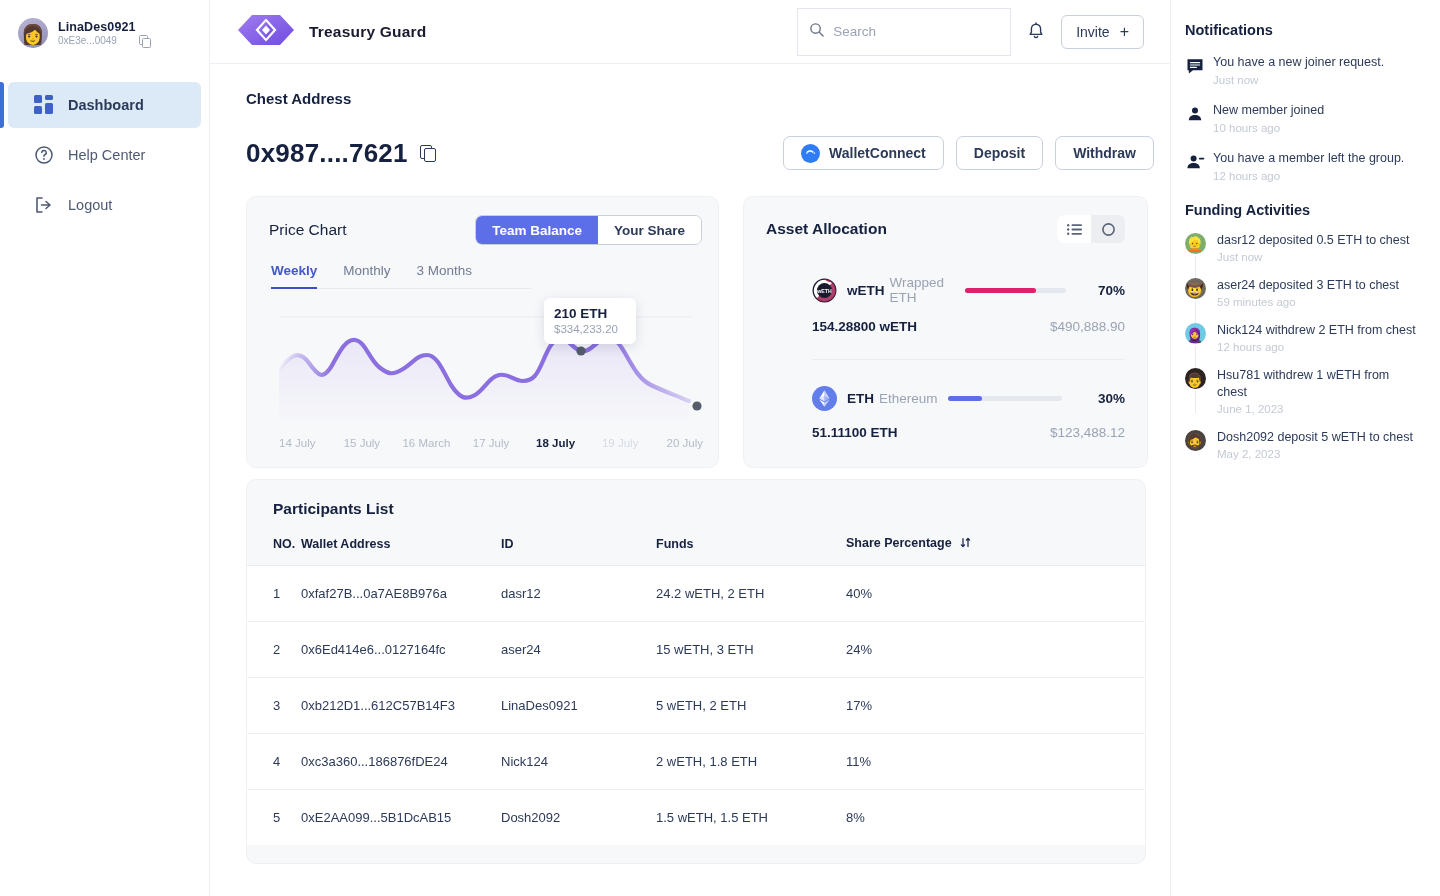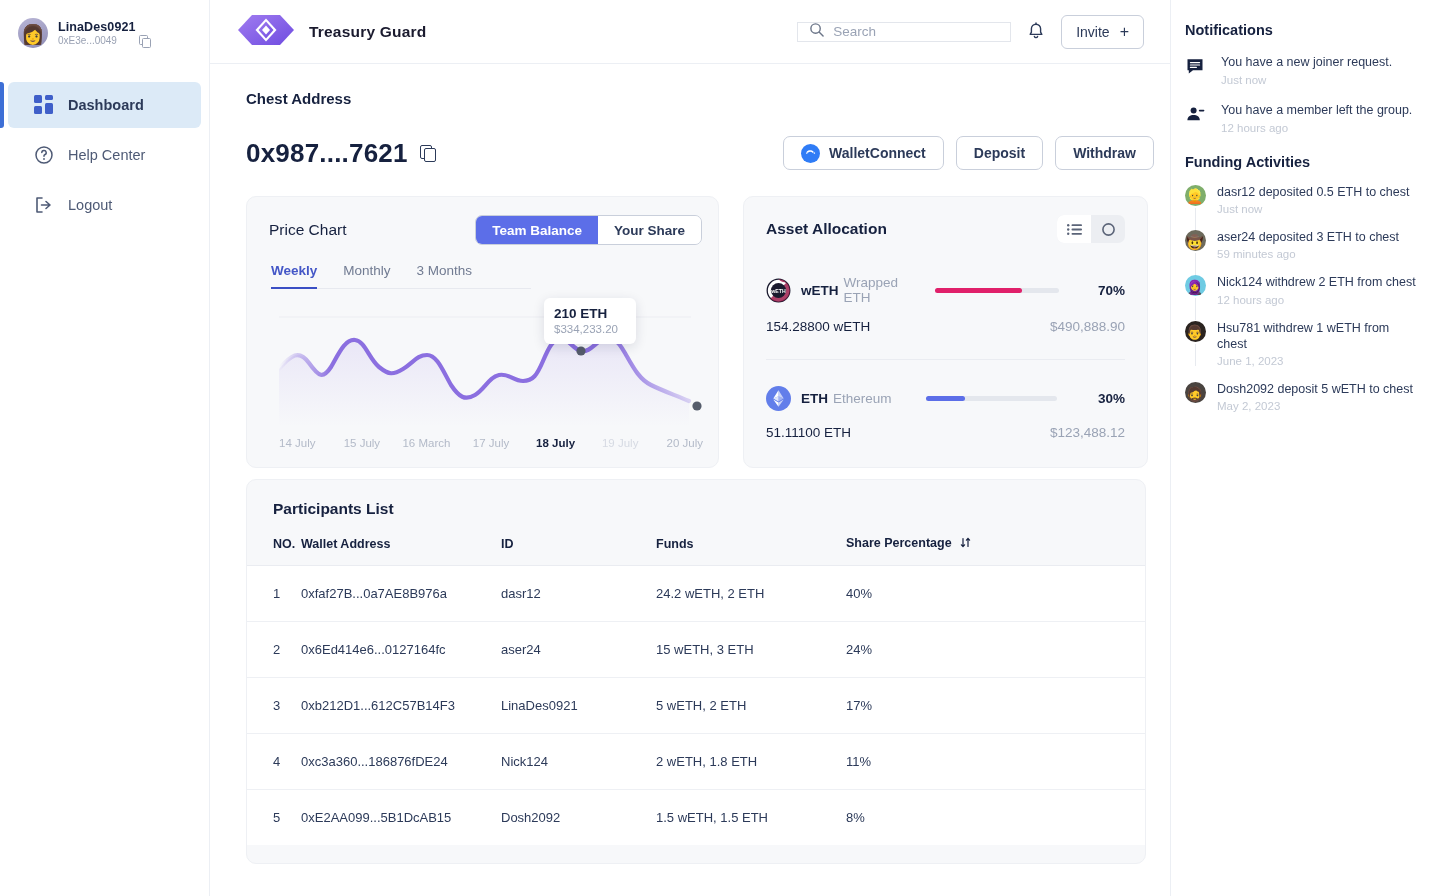--- a/index.html
+++ b/index.html
@@ -64,21 +64,21 @@
   
   .header {
     position: absolute; left: 210px; top: 0; width: 960px; height: 64px;
     background: #fff; border-bottom: 1px solid #eceff4;
     display: flex; align-items: center; padding: 0 26px;
   }
   .brand { display: flex; align-items: center; gap: 13px; }
   .brand-name { font-size: 15.5px; font-weight: bold; color: #1a1a2e; letter-spacing:.2px;}
   .header-right { margin-left: auto; display: flex; align-items: center; gap: 14px; }
   .search-box {
-    width: 214px; height: 20px; border: 1px solid #e3e6ec; border-radius: 0;
+    width: 214px; height: 48px; border: 1px solid #e3e6ec; border-radius: 0;
     display: flex; align-items: center; gap: 9px; padding: 0 11px; background:#fff;
   }
   .search-input {
     border: none; outline: none; font-size: 13.5px; color: #2c3a59;
     font-family: inherit; background: transparent; width: 100%;
   }
   .search-input::placeholder { color: #9aa3b5; }
   .bell { width: 22px; height: 22px; cursor:pointer; }
   .invite-btn {
     height: 34px; border: 1px solid #c9cfdb; border-radius: 6px;
@@ -161,34 +161,34 @@
 
   
   .alloc-head { display: flex; align-items: center; }
   .alloc-title { font-size: 15.5px; font-weight: bold; color: #16213f; }
   .view-toggle {
     margin-left: auto; display: flex; border-radius: 7px; overflow: hidden;
     background: #eceef2; height: 28px; width: 68px;
   }
   .vt { width: 34px; display:flex; align-items:center; justify-content:center; cursor:pointer;}
   .vt.sel { background: #fff; }
-  .alloc-row { margin-top: 32px; }
+  .alloc-row { margin-top: 32px; margin-left: 46px; }
   .alloc-row.second { margin-top: 25px; padding-top: 26px; border-top: 1px solid #eaecf1; }
   .alloc-top { display: flex; align-items: center; gap: 10px; }
   .tok-ic { width: 25px; height: 25px; border-radius: 50%; flex: none; position: relative; }
   .tok-sym { font-size: 13.5px; font-weight: bold; color: #16213f; }
   .tok-name { font-size: 13.5px; color: #9aa3b5; margin-left: -5px; }
   .bar-track {
     margin-left: auto; width: 131px; height: 5px; border-radius: 3px; background: #e4e7ed;
     position: relative;
   }
   .bar-fill { position:absolute; left:0; top:0; height:100%; border-radius:3px; }
   .pct { font-size: 13.5px; font-weight: bold; color: #16213f; width: 40px; text-align: right; margin-left: 18px;}
   .alloc-bottom { display: flex; align-items: center; margin-top: 14px; }
-  .amt { font-size: 13.5px; font-weight: normal; color: #16213f; }
+  .amt { font-size: 13.5px; font-weight: bold; color: #16213f; }
   .usd { margin-left: auto; font-size: 13.5px; color: #9aa3b5; }
 
   
   .plist {
     margin-top: 11px; width: 900px; background: #f7f8fa;
     border: 1px solid #eef0f4; border-radius: 10px; padding: 20px 0 18px 0;
   }
   .plist-title { font-size: 15.5px; font-weight: bold; color: #16213f; padding: 0 26px 0 26px;}
   table { width: 100%; border-collapse: collapse; margin-top: 18px; }
   th {
@@ -207,21 +207,21 @@
   .c5 { width: auto; }
   .sort-ic { display:inline-block; margin-left:5px; vertical-align:-1px;}
 
   
   .right {
     position: absolute; left: 1170px; top: 0; width: 270px; height: 896px;
     background: #fff; border-left: 1px solid #eceff4; padding: 22px 18px 0 14px;
   }
   .r-title { font-size: 14.5px; font-weight: bold; color: #16213f; }
   .notif { margin-top: 16px; }
-  .n-item { display: flex; gap: 16px; margin-bottom: 16px; }
+  .n-item { display: flex; gap: 8px; margin-bottom: 16px; }
   .n-ic { width: 20px; height: 20px; flex: none; margin-top: 2px; }
   .n-txt { font-size: 12.5px; color: #2c3a59; line-height: 1.35; }
   .n-time { font-size: 11.5px; color: #c3c9d4; margin-top: 3px; }
 
   .fund-title { margin-top: 20px; font-size: 14.5px; font-weight: bold; color: #16213f; }
   .fund-list { margin-top: 14px; position: relative; }
   .f-item { display: flex; gap: 11px; margin-bottom: 14px; position: relative; }
   .f-av {
     width: 21px; height: 21px; border-radius: 50%; flex: none; margin-top: 1px;
     overflow:hidden; position:relative;
@@ -555,20 +555,32 @@
             <path d="M2.5 3.2h15v11H8l-4.2 3.4v-3.4H2.5z" fill="#16213f"></path>
             <path d="M5.4 6.6h9.2M5.4 9h9.2M5.4 11.4h6" stroke="#fff" stroke-width="1.1" stroke-linecap="round"></path>
           </svg>
         </span>
         <div>
           <div class="n-txt">You have a new joiner request.</div>
           <div class="n-time">Just now</div>
         </div>
       </div>
 
+      <div class="n-item">
+        <span class="n-ic">
+          <svg width="20" height="20" viewBox="0 0 20 20" fill="none">
+            <circle cx="10" cy="6.4" r="3" fill="#16213f"></circle>
+            <path d="M3.8 16.2c0-3.4 2.8-5.2 6.2-5.2s6.2 1.8 6.2 5.2z" fill="#16213f"></path>
+          </svg>
+        </span>
+        <div>
+          <div class="n-txt">New member joined</div>
+          <div class="n-time">10 hours ago</div>
+        </div>
+      </div>
 
       <div class="n-item">
         <span class="n-ic">
           <svg width="20" height="20" viewBox="0 0 20 20" fill="none">
             <circle cx="8.6" cy="6.4" r="3" fill="#16213f"></circle>
             <path d="M2.4 16.2c0-3.4 2.8-5.2 6.2-5.2s6.2 1.8 6.2 5.2z" fill="#16213f"></path>
             <path d="M14.6 6.6h4" stroke="#16213f" stroke-width="1.6" stroke-linecap="round"></path>
           </svg>
         </span>
         <div>

